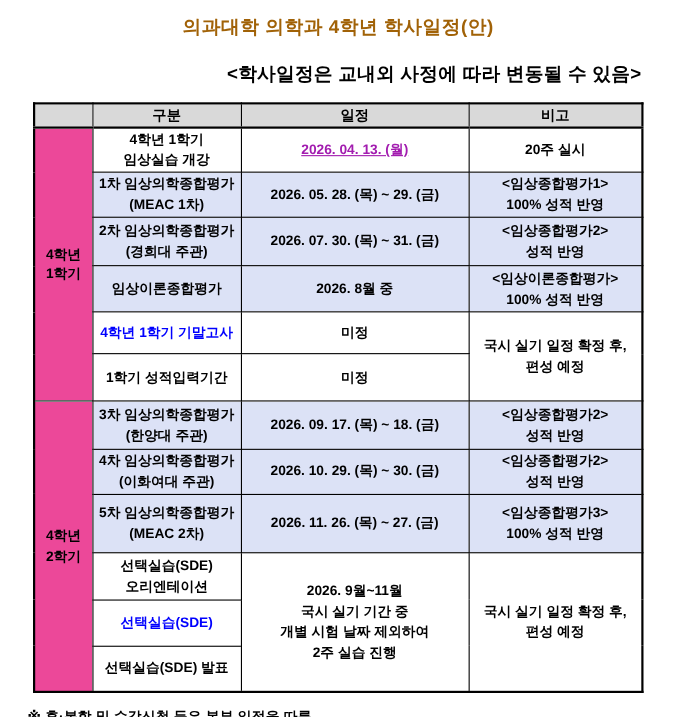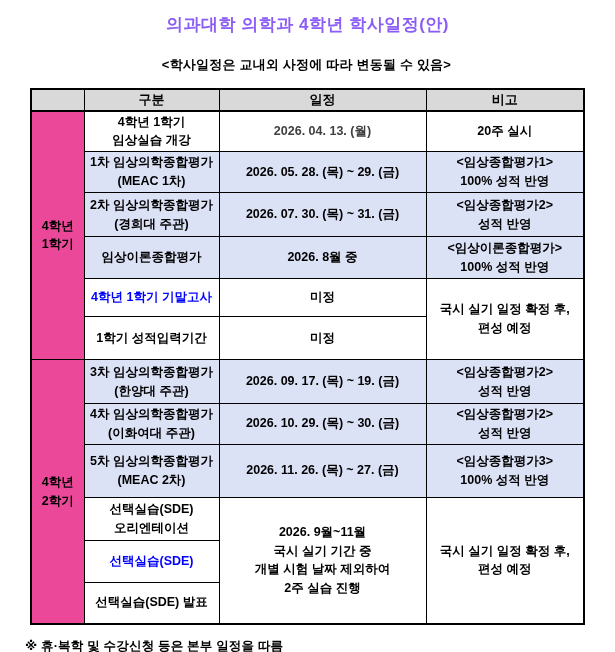--- a/index.html
+++ b/index.html
@@ -4,44 +4,44 @@
 <style>
   html,body{margin:0;padding:0;background:#ffffff;}
   body{
     width:615px;height:652px;overflow:hidden;
     font-family:"Liberation Sans","DejaVu Sans",sans-serif;
     font-weight:700;color:#000;
     -webkit-font-smoothing:antialiased;
   }
   .page-title{
     margin:13px 0 0 0;text-align:center;
-    font-size:17px;letter-spacing:0.5px;color:#8b5cf6;
+    font-size:17px;letter-spacing:0.5px;color:#a16207;
   }
   .note-line{
-    width:553px;margin:20px 0 0 30px;text-align:center;
-    font-size:13px;letter-spacing:0.2px;
+    width:553px;margin:20px 0 0 30px;text-align:right;
+    font-size:17px;letter-spacing:0.2px;
   }
   table.sched{
     margin:14px 0 0 30px;border-collapse:collapse;table-layout:fixed;
     border:2px solid #000;
     padding-left:20px;
   }
   table.sched th, table.sched td{
     border:1px solid #000;
     text-align:center;vertical-align:middle;
     font-size:12.5px;font-weight:700;line-height:1.5;
     padding:1px 2px;white-space:pre-line;overflow:hidden;
   }
   tr.head th{
     background:#D9D9D9;font-size:13px;
     border-bottom:2px solid #000;padding:0 2px;
   }
   td.hl{background:#DCE2F6;}
   td.sem{background:#ec4899;font-size:13px;}
-  .txt-red{color:#404040;}
+  .txt-red{color:#a21caf;text-decoration:underline;}
   .txt-blue{color:#0000FF;}
   .footnote{
     margin:13px 4px 0 25px;font-size:12.5px;letter-spacing:0.2px;
   }
 </style>
 </head>
 <body>
 
 <div class="page-title">의과대학 의학과 4학년 학사일정(안)</div>
 
@@ -99,21 +99,21 @@
   <tr style="height:43px">
     <td>1학기 성적입력기간</td>
     <td>미정</td>
   </tr>
 
   <tr style="height:44px">
     <td class="sem" rowspan="6">4학년
 2학기</td>
     <td class="hl">3차 임상의학종합평가
 (한양대 주관)</td>
-    <td class="hl">2026. 09. 17. (목) ~ 19. (금)</td>
+    <td class="hl">2026. 09. 17. (목) ~ 18. (금)</td>
     <td class="hl">&lt;임상종합평가2&gt;
 성적 반영</td>
   </tr>
   <tr style="height:40px">
     <td class="hl">4차 임상의학종합평가
 (이화여대 주관)</td>
     <td class="hl">2026. 10. 29. (목) ~ 30. (금)</td>
     <td class="hl">&lt;임상종합평가2&gt;
 성적 반영</td>
   </tr>

